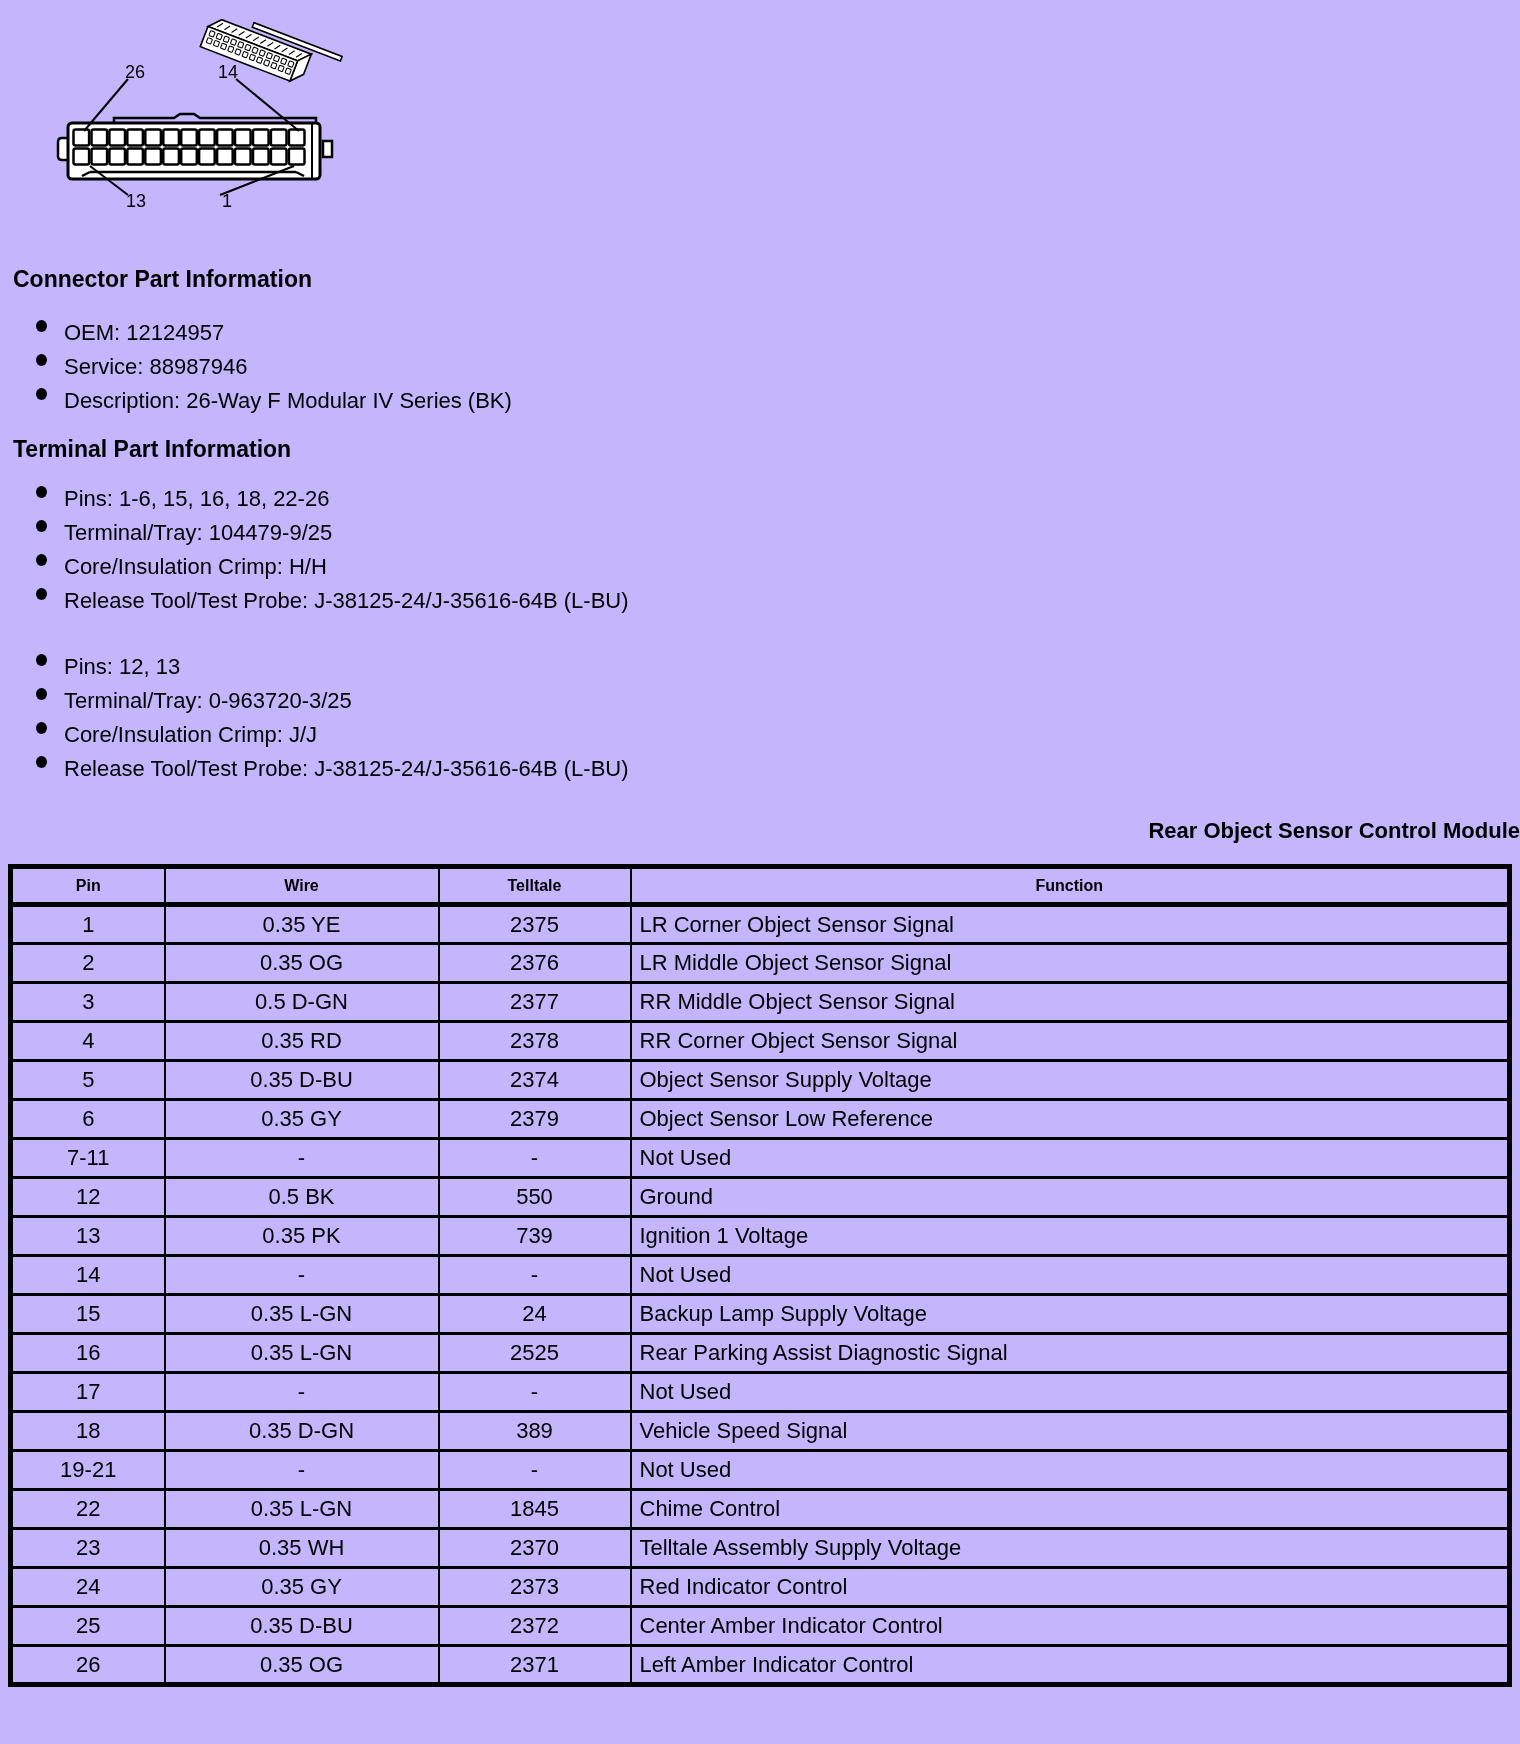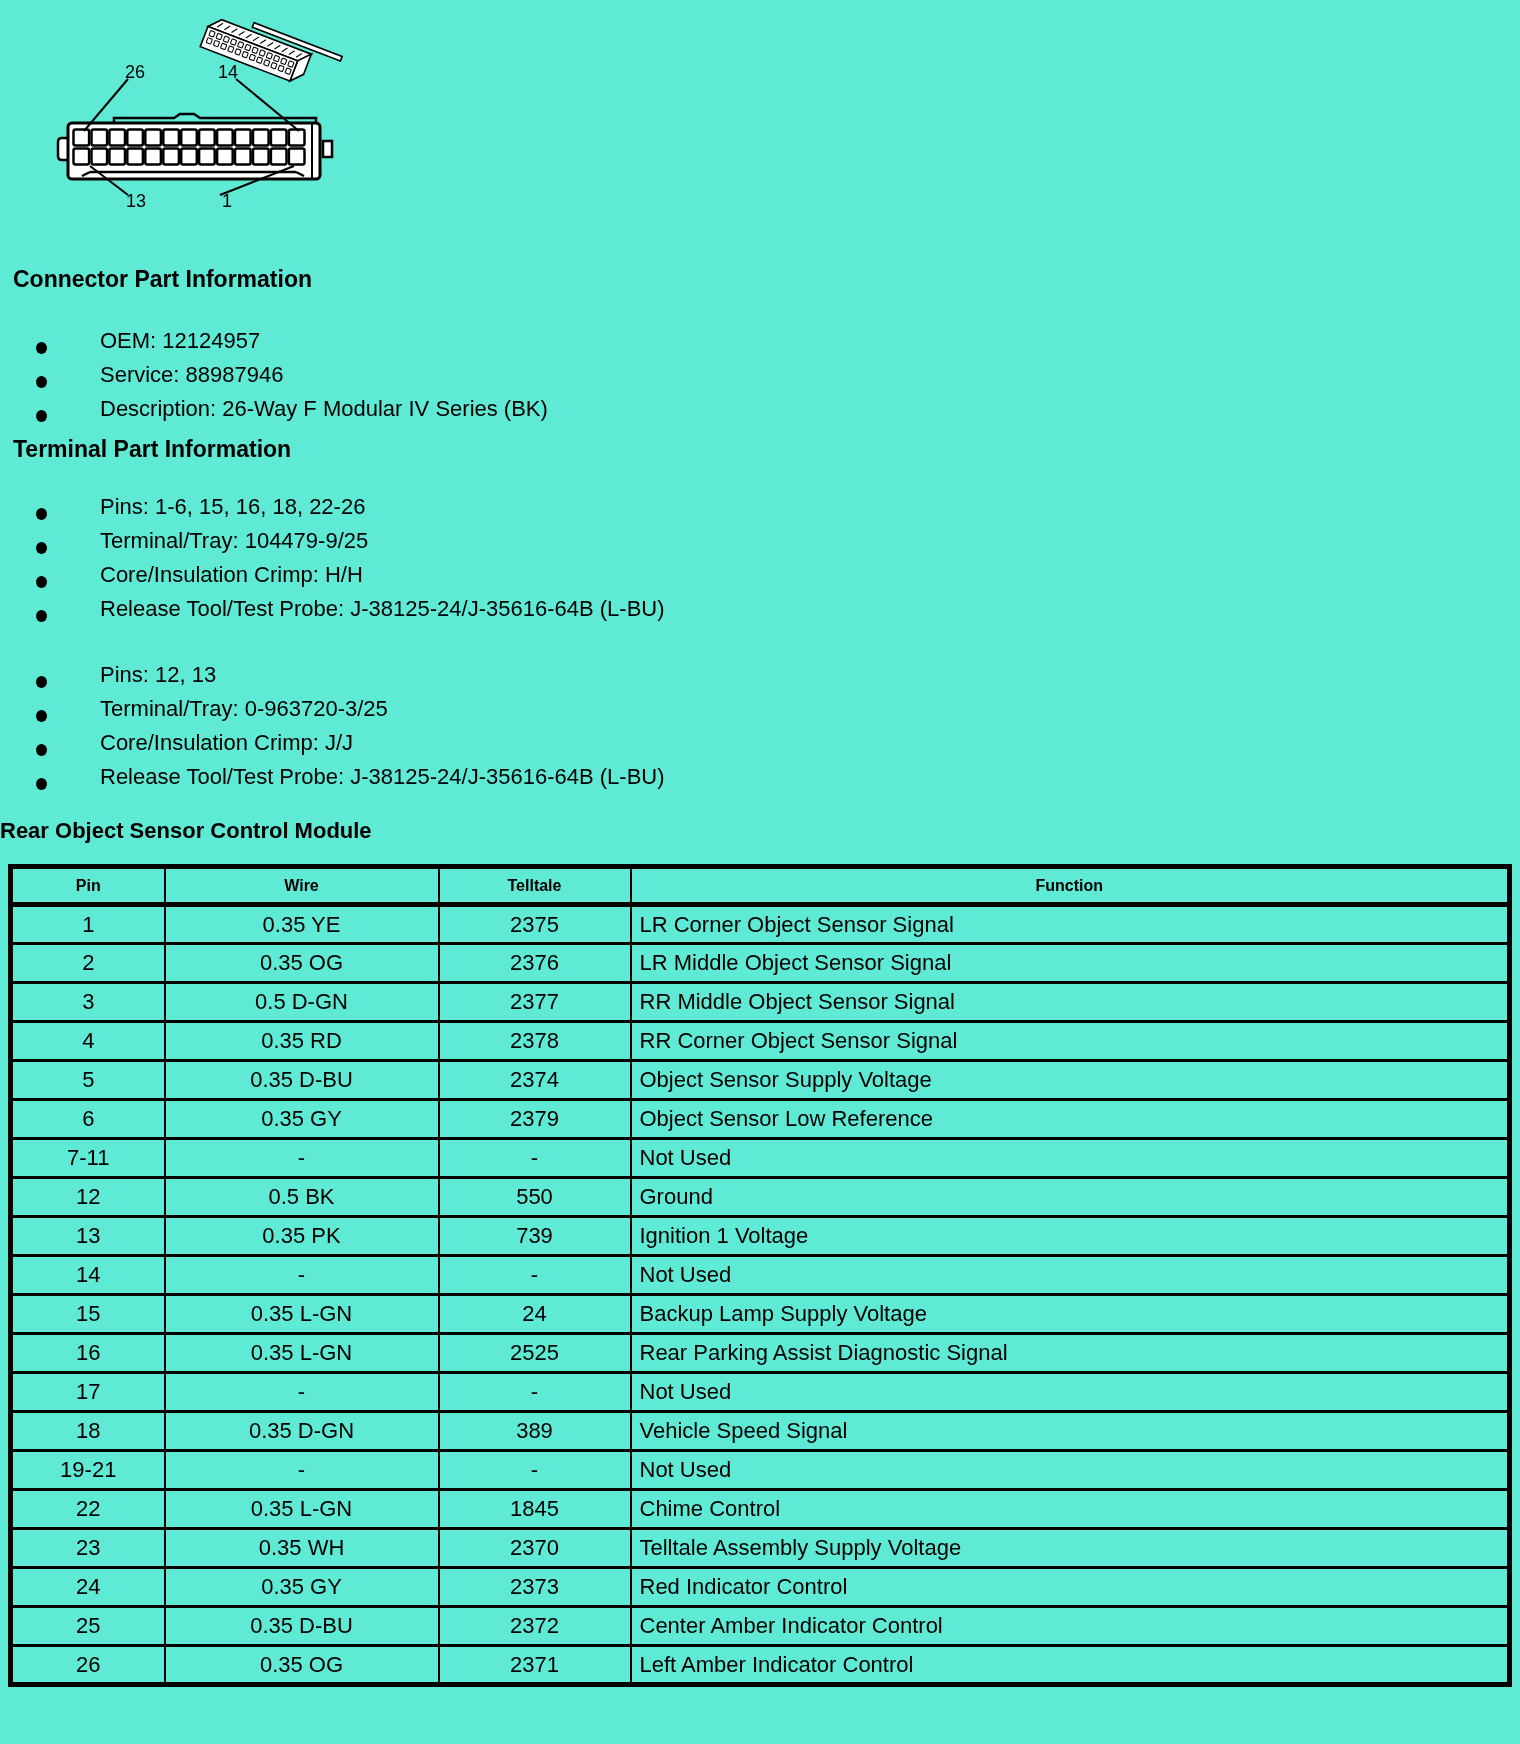--- a/index.html
+++ b/index.html
@@ -1,21 +1,21 @@
 <!DOCTYPE html>
 <html><head>
 <meta charset="utf-8">
 <style>
   * { box-sizing: border-box; }
   html, body { margin: 0; padding: 0; background: #ffffff; }
   .page {
     position: relative;
     width: 1520px;
     min-height: 1744px;
-    background: #5eead4;
+    background: #c4b5fd;
     color: #000000;
     font-family: "Liberation Sans", "DejaVu Sans", sans-serif;
     overflow: hidden;
   }
   svg.figure { display: block; margin: 2px 0 0 6px; }
   svg text { font-family: "Liberation Sans", "DejaVu Sans", sans-serif; }
 
   .section-heading {
     font-size: 23px;
     font-weight: 700;
@@ -24,37 +24,36 @@
   }
   #connector-heading { margin-top: 56px; }
   #terminal-heading  { margin-top: 14px; }
 
   ul.bullet-list { list-style: none; margin: 0; padding: 0 0 0 36px; }
   #connector-items  { margin-top: 28px; }
   #terminal-items-1 { margin-top: 24px; }
   #terminal-items-2 { margin-top: 32px; }
   .bullet-item {
     display: flex;
-    align-items: flex-end;
+    align-items: flex-start;
     height: 34px;
     font-size: 22px;
     white-space: nowrap;
-    gap: 36px;
   }
   .dot {
     flex: none;
     width: 11px; height: 12px;
     background: #000;
     border-radius: 50%;
     margin-right: 17px;
   }
 
   .table-title {
     margin-top: 28px;
-    text-align: left;
+    text-align: right;
     font-size: 22px;
     font-weight: 700;
     line-height: 26px;
   }
 
   table.pinout {
     border-collapse: collapse;
     table-layout: fixed;
     width: 1504px;
     margin: 20px 0 0 8px;

